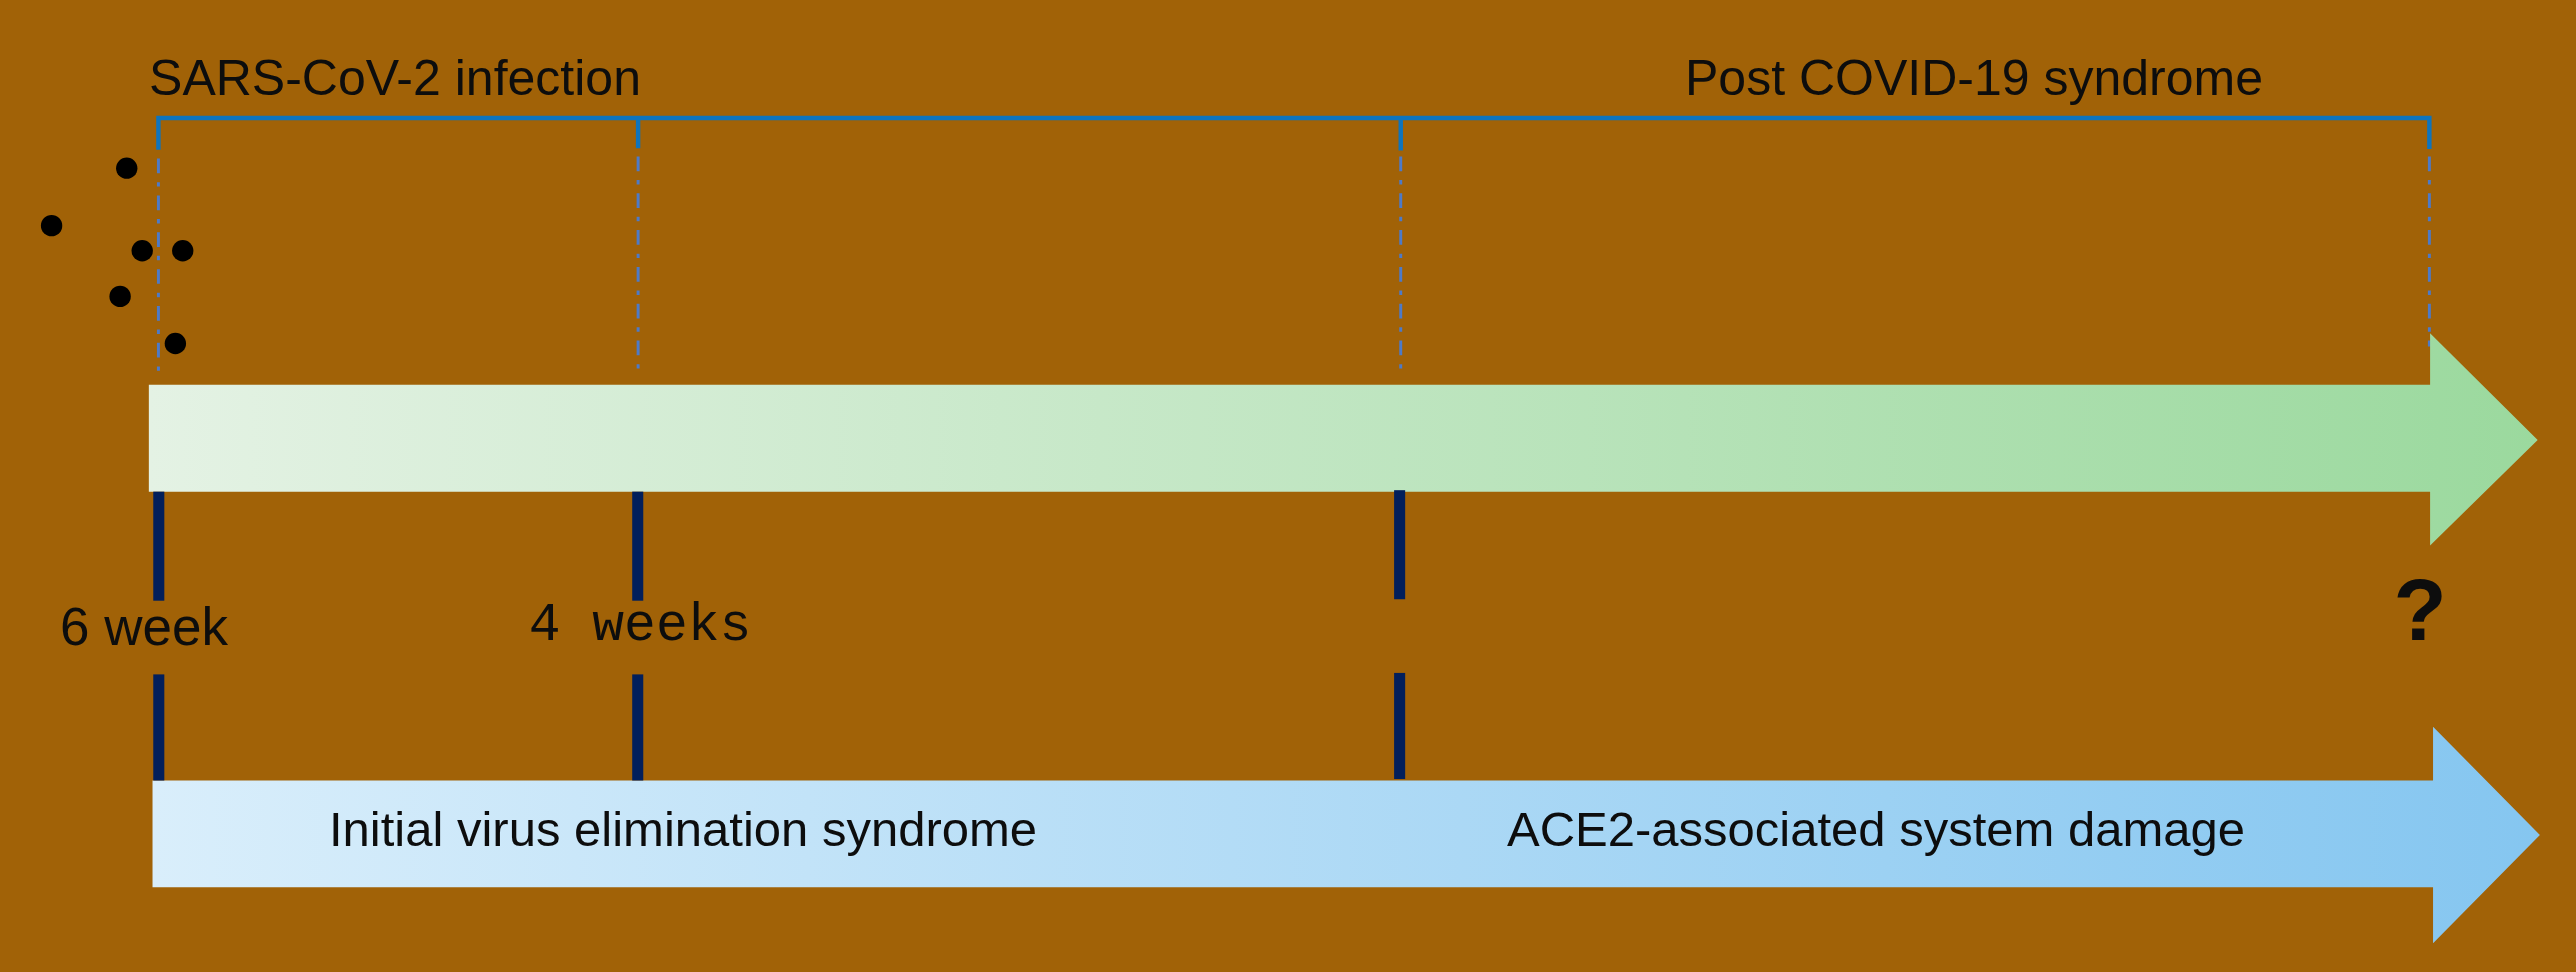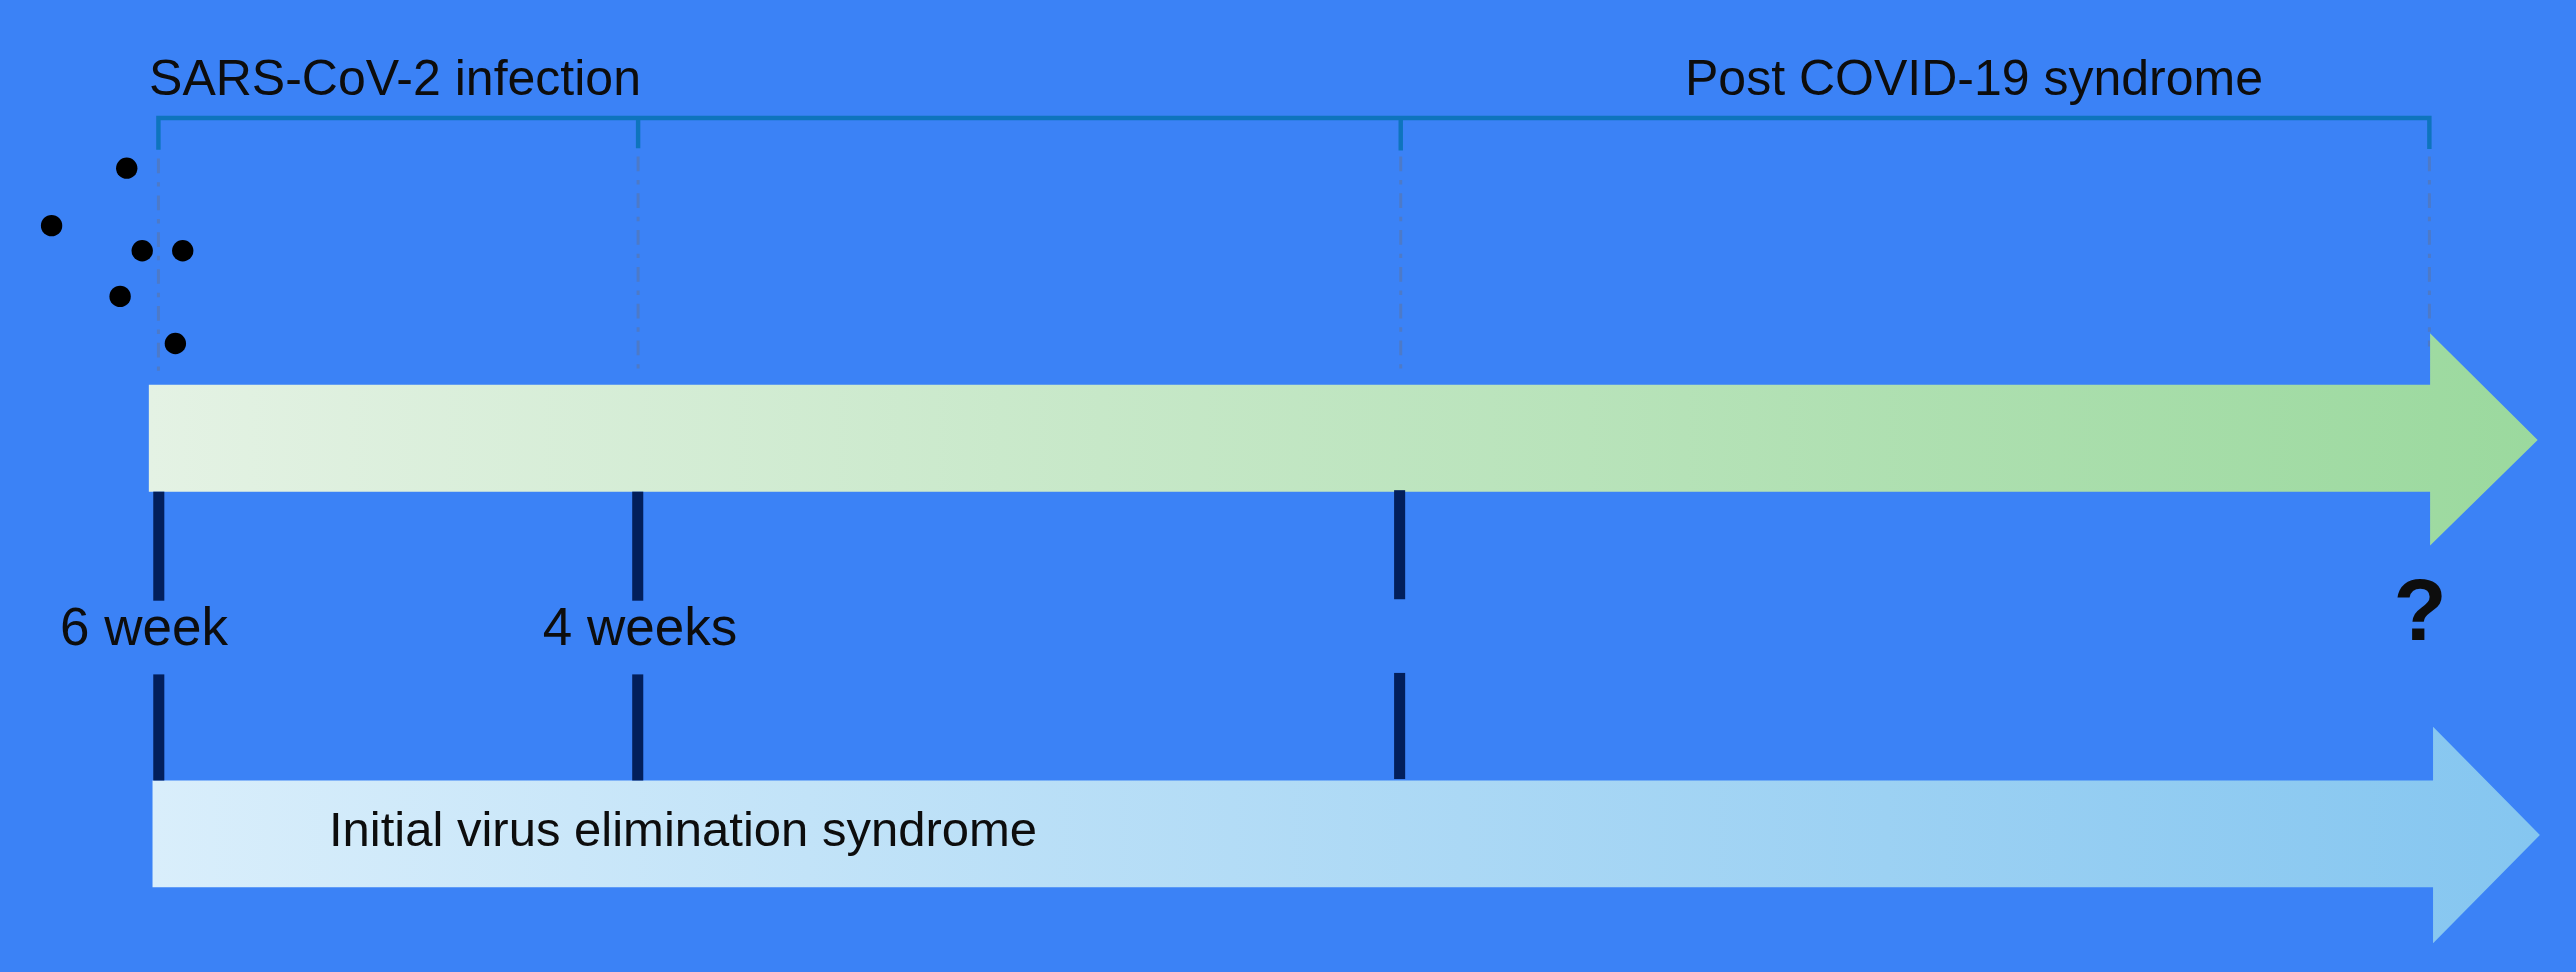--- a/index.html
+++ b/index.html
@@ -11,21 +11,21 @@
     --green-arrow-dark:#9bd99e;
     --blue-arrow-light:#d9eefb;
     --blue-arrow-dark:#85c6f0;
     --text-black:#0d0d0d;
   }
   html,body{margin:0;padding:0;background:#ffffff;}
   .canvas{
     position:relative;
     width:2576px;
     height:973px;
-    background:#3b82f6;
+    background:#a16207;
     font-family:"Liberation Sans", sans-serif;
     overflow:hidden;
   }
   .canvas svg.layer{position:absolute;left:0;top:0;}
   .lbl{
     position:absolute;
     transform:translateX(-50%);
     white-space:nowrap;
     line-height:1;
     color:var(--text-black);
@@ -106,19 +106,20 @@
       </g>
     <g class="virus" transform="translate(238,466)">
         <use href="#virusShape"></use>
       </g>
   </svg>
 
   <div class="lbl phase" style="left:395px;top:53px;">SARS-CoV-2 infection</div>
   <div class="lbl phase" style="left:1931px;top:53px;margin-left:43px;">Post COVID-19 syndrome</div>
 
   <div class="lbl week" style="left:144px;top:600px;">6 week</div>
-  <div class="lbl week" style="left:640px;top:600px;">4 weeks</div>
+  <div class="lbl week" style="left:640px;top:600px;font-family:Liberation Mono, monospace;">4 weeks</div>
   <div class="lbl qmark" style="left:2420px;top:566px;">?</div>
 
   <div class="lbl process" style="left:683px;top:805px;">Initial virus elimination syndrome</div>
+  <div class="lbl process" style="left:1876px;top:805px;">ACE2-associated system damage</div>
 
 </div>
 
 
 </body></html>

